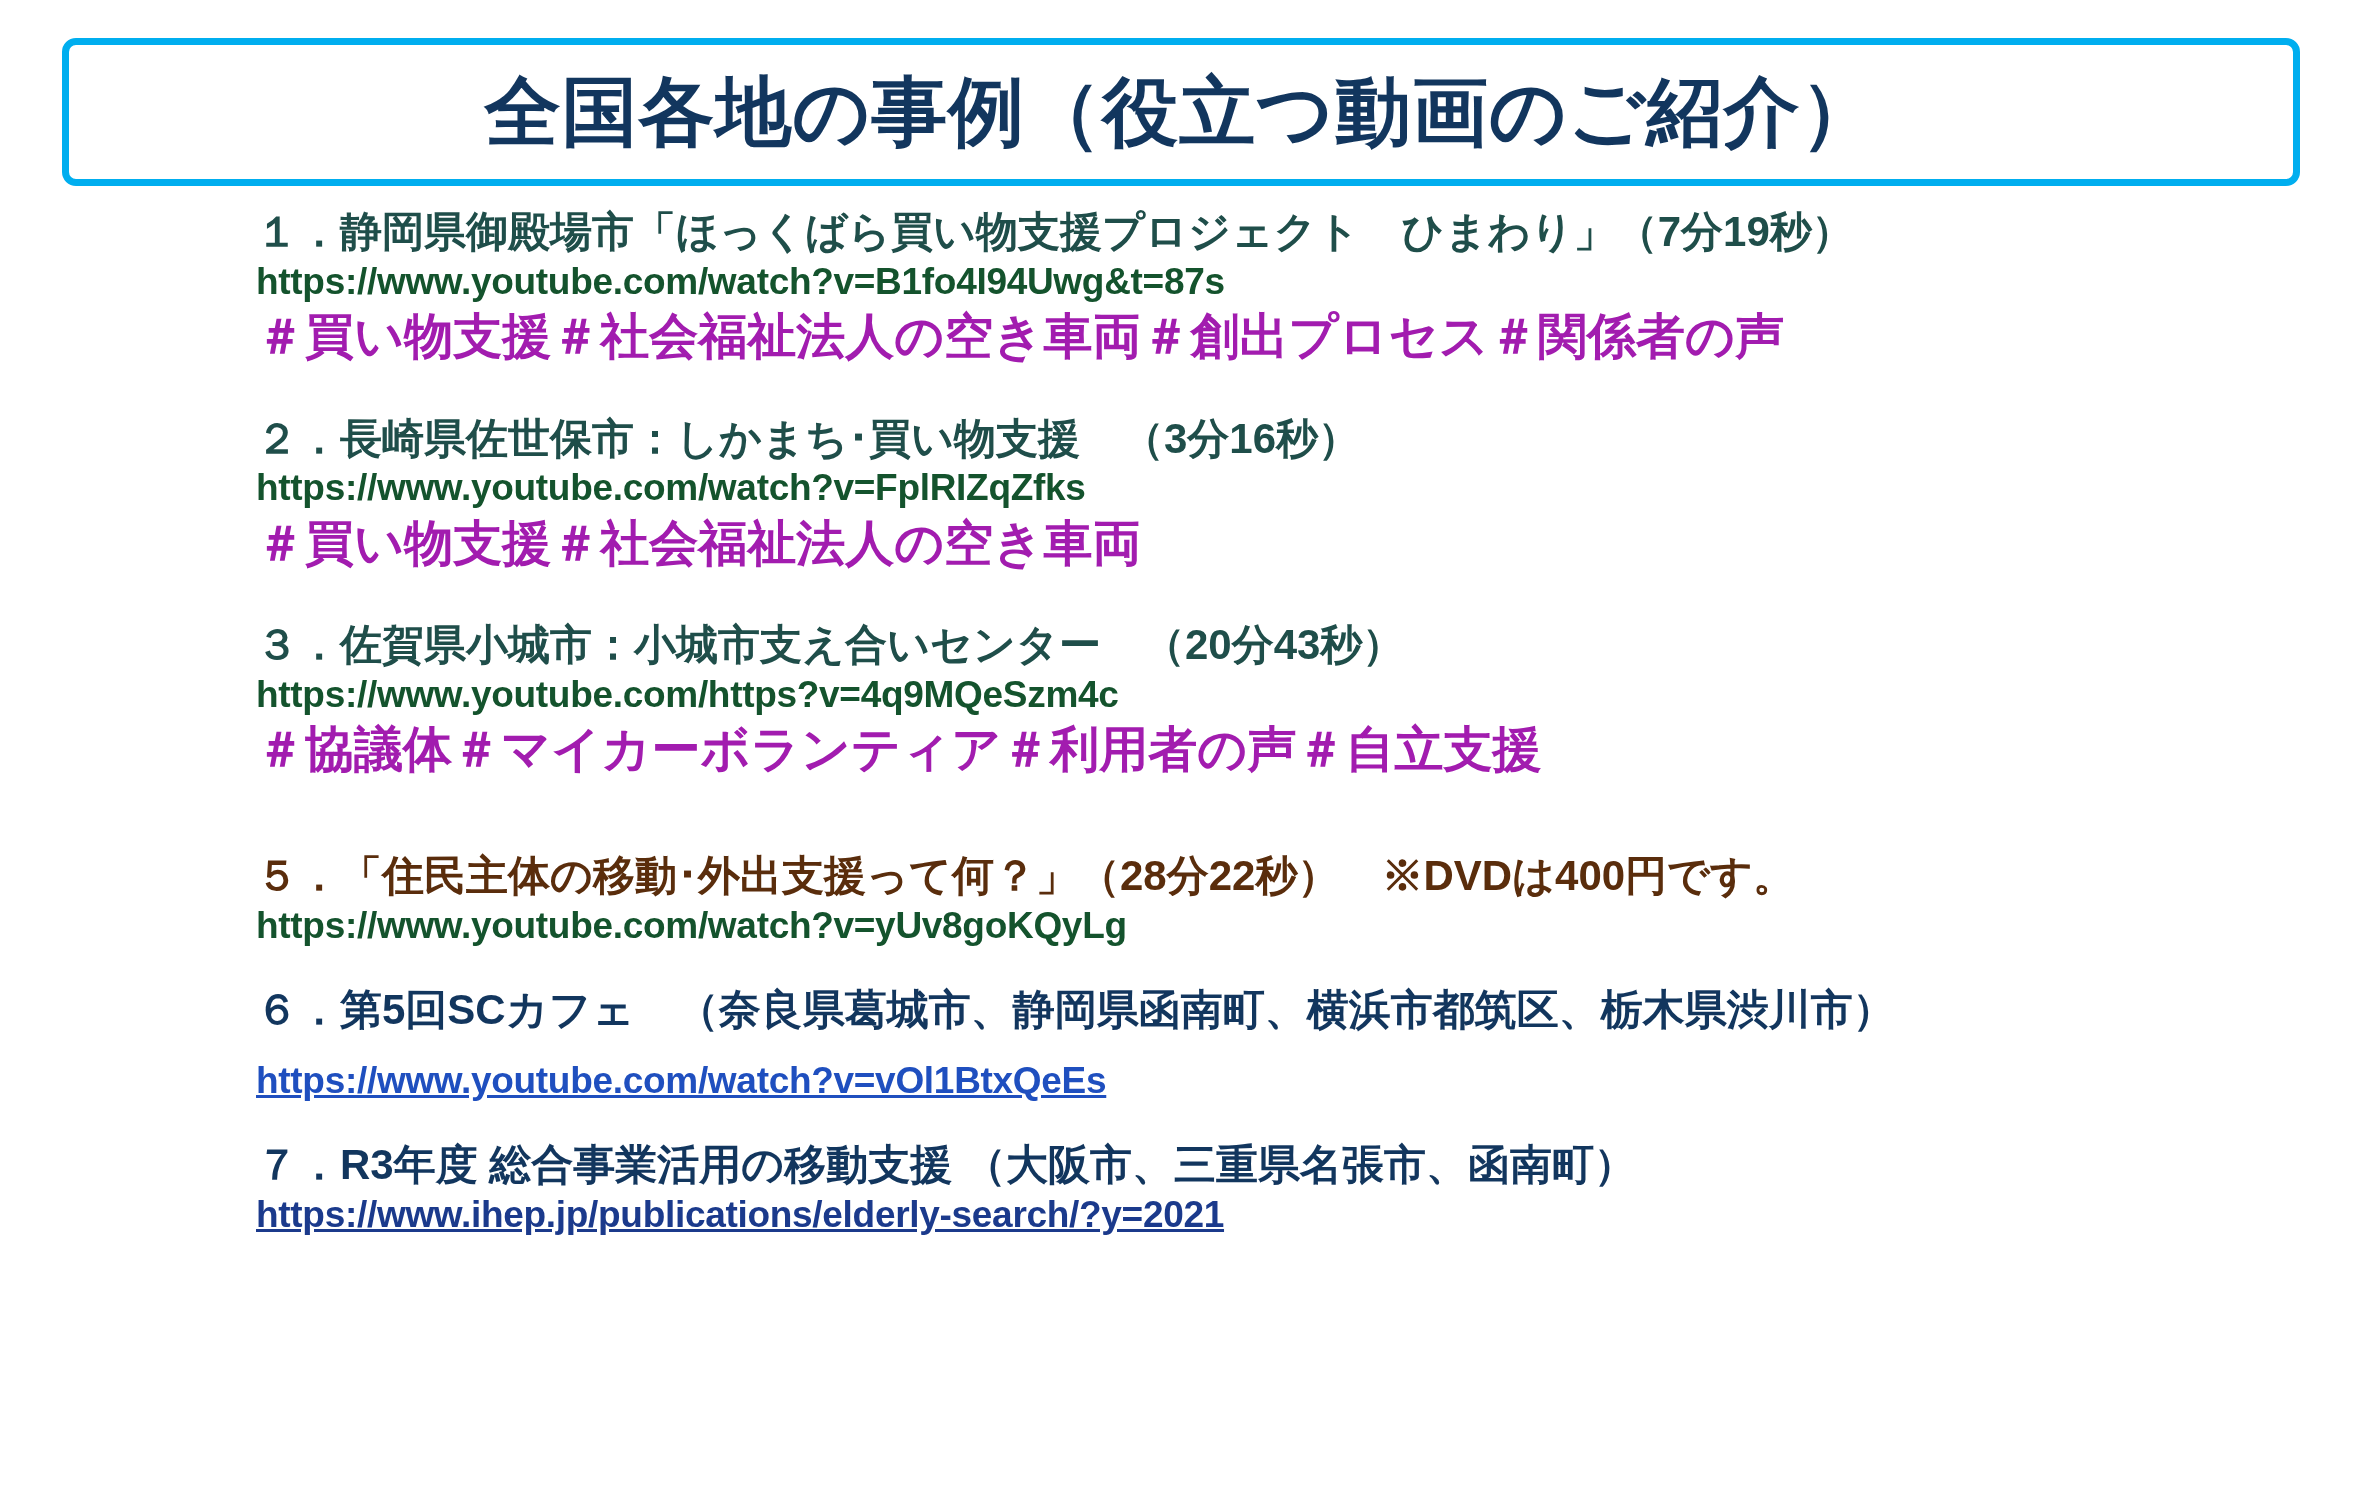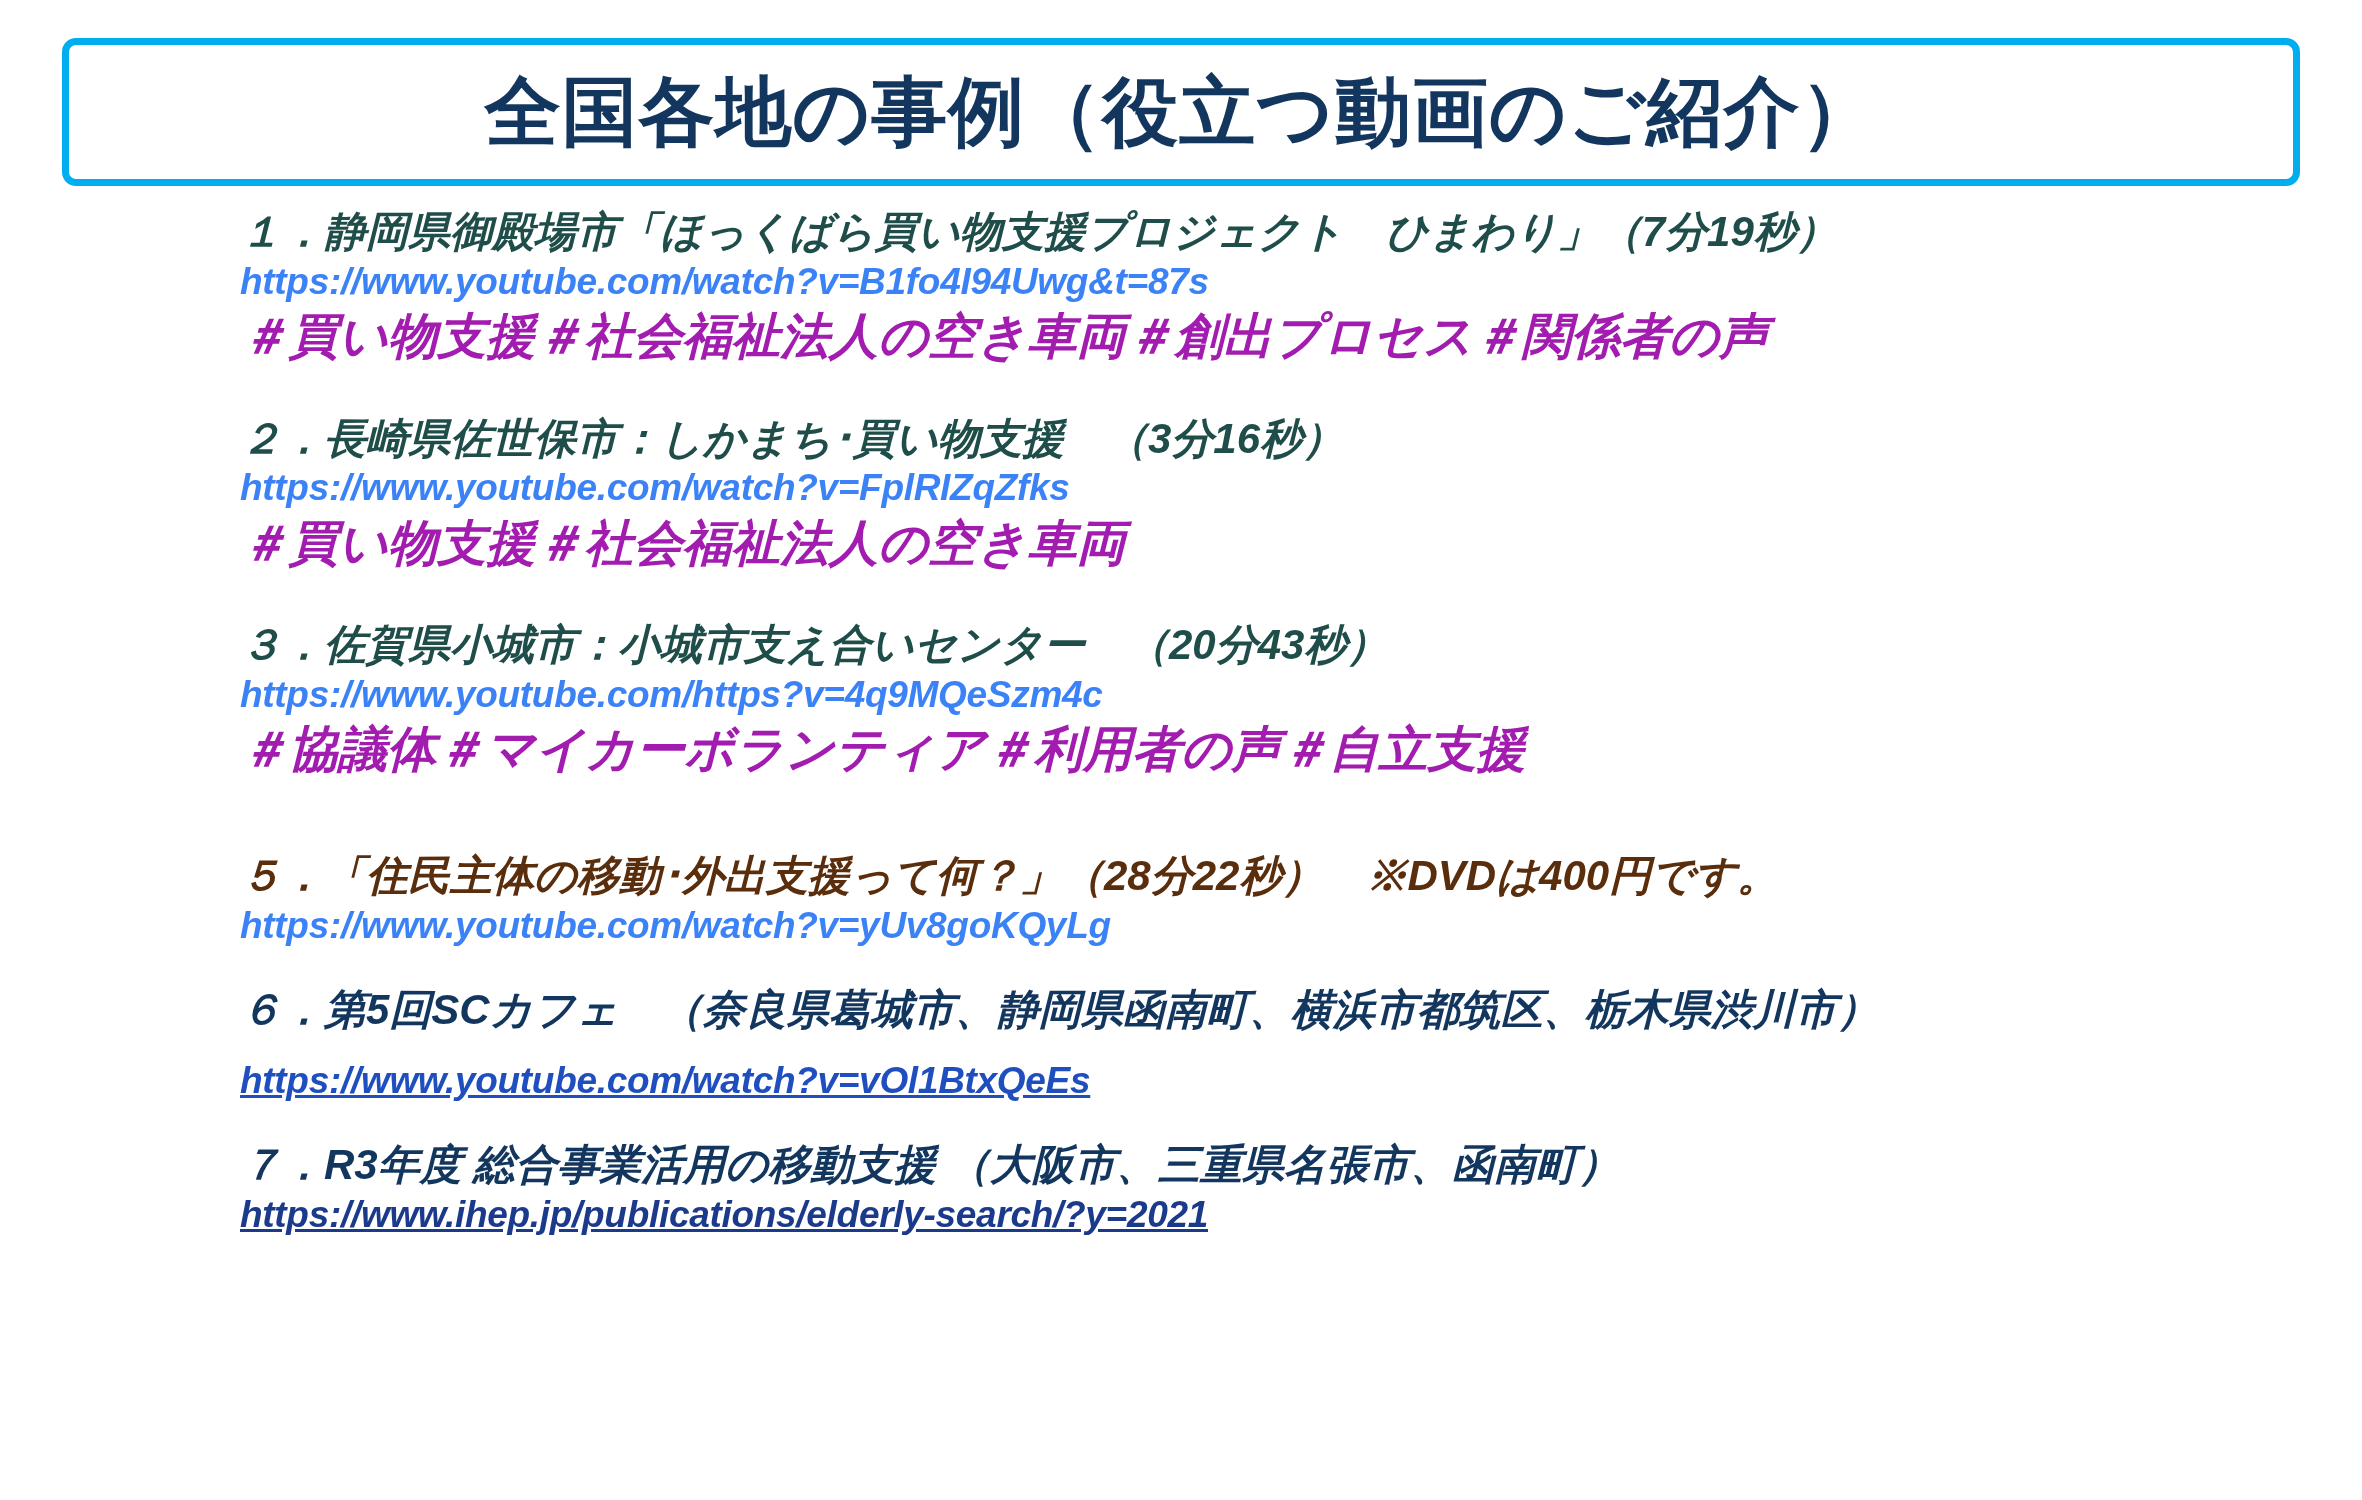--- a/index.html
+++ b/index.html
@@ -37,45 +37,44 @@
   .title-text {
     font-size: 76px;
     font-weight: bold;
     color: #12365E;
     letter-spacing: 1px;
     white-space: nowrap;
     line-height: 1;
   }
   .content {
     position: absolute;
-    left: 240px;
+    left: 256px;
     top: 205px;
     width: 2100px;
-    font-style: italic;
   }
   .entry {
     margin-bottom: 0;
   }
   .entry-head {
     font-size: 42px;
     font-weight: bold;
     color: #1F4E4A;
     line-height: 1.28;
     white-space: nowrap;
   }
   .entry-head.navy {
     color: #12365E;
   }
   .entry-head.brown {
     color: #5A2D0C;
   }
   .entry-url {
     font-size: 37px;
     font-weight: bold;
-    color: #3b82f6;
+    color: #14532d;
     line-height: 1.25;
     letter-spacing: -0.3px;
     white-space: nowrap;
   }
   .entry-url.link {
     color: #1F4FBF;
     text-decoration: underline;
     margin-top: 21px;
   }
   .entry-url.link-dark {

